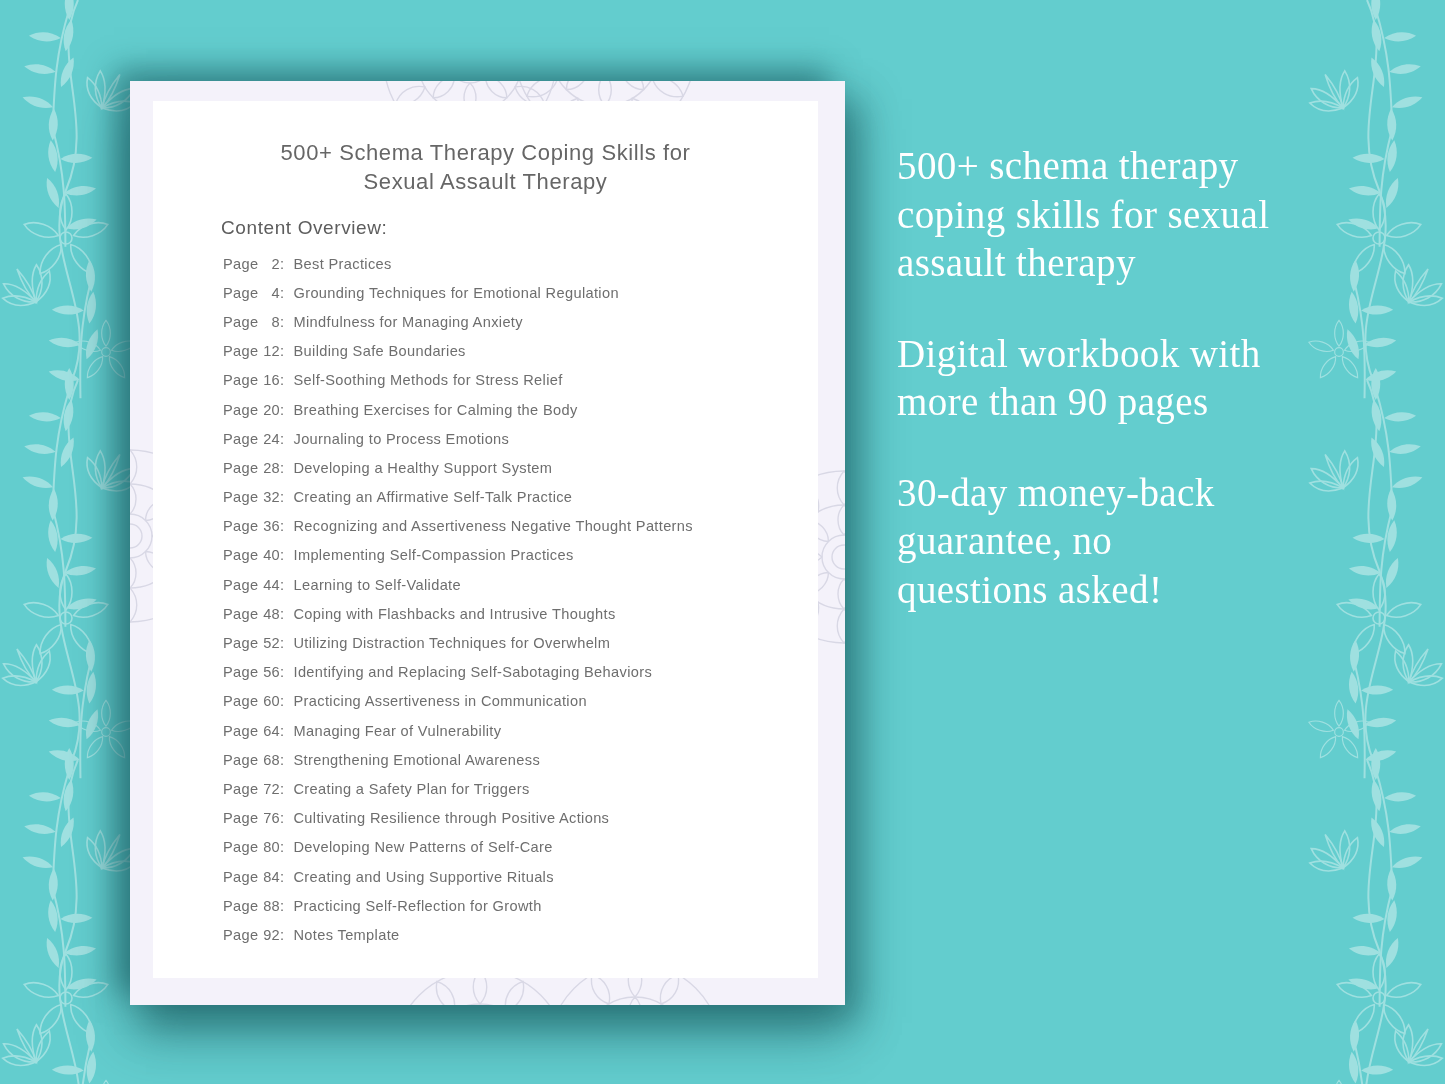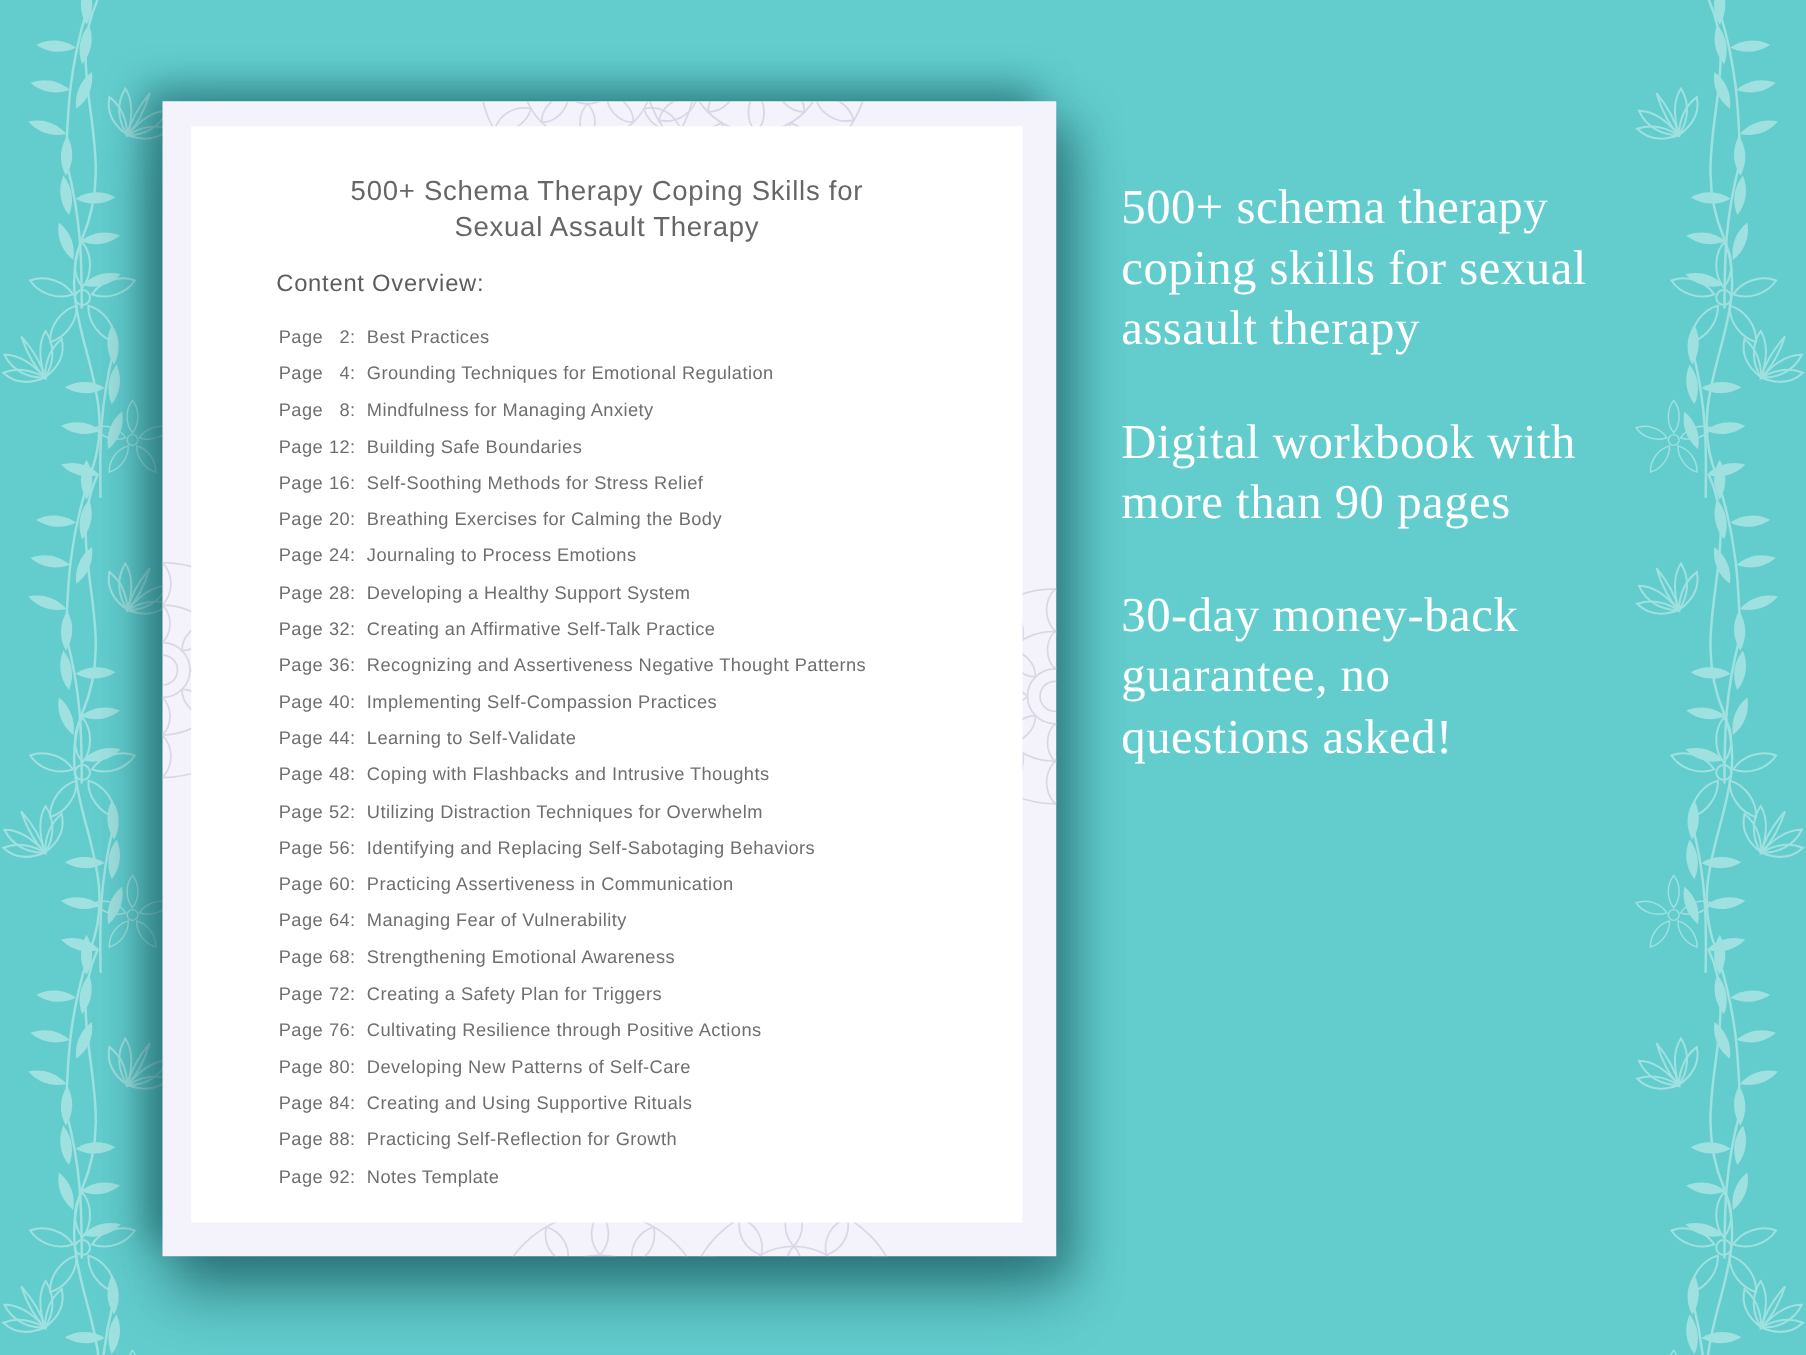--- a/index.html
+++ b/index.html
@@ -41,21 +41,21 @@
     color:var(--titleText);font-weight:500;
   }
   .overview{
     position:absolute;left:45px;top:116px;
     font-size:19px;letter-spacing:.6px;color:var(--headingText);margin-left:23px;
   }
   .toc{
     position:absolute;left:70px;top:148px;
     font-size:14.6px;letter-spacing:.35px;color:var(--bodyText);
   }
-  .toc-row{height:29.2px;display:flex;align-items:flex-end;white-space:nowrap;}
+  .toc-row{height:29.2px;display:flex;align-items:center;white-space:nowrap;}
   .toc-row .pn{display:inline-block;min-width:23px;text-align:right;margin-left:3px;}
   .toc-row .pt{margin-left:9px;}
   .marketing{
     position:absolute;left:897px;top:142px;width:480px;
     color:var(--mkText);font-size:39px;line-height:48.5px;letter-spacing:.4px;
   }
   .mk{margin:0 0 42px 0;white-space:pre-line;font-family:Liberation Serif, serif;}
 </style>
 </head>
 <body>

